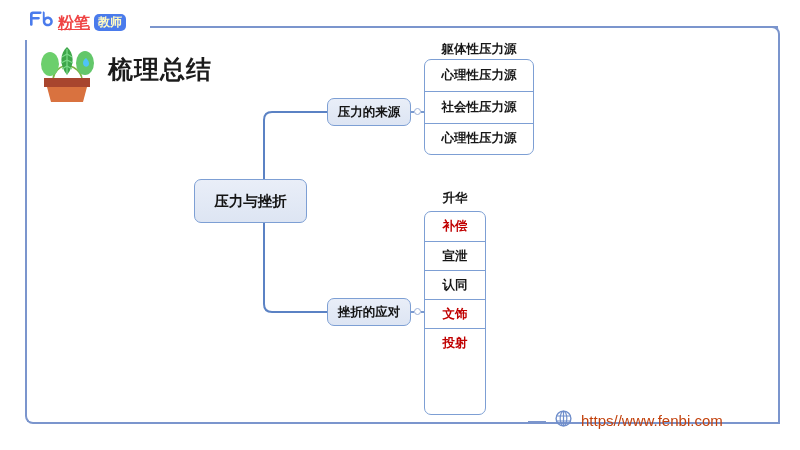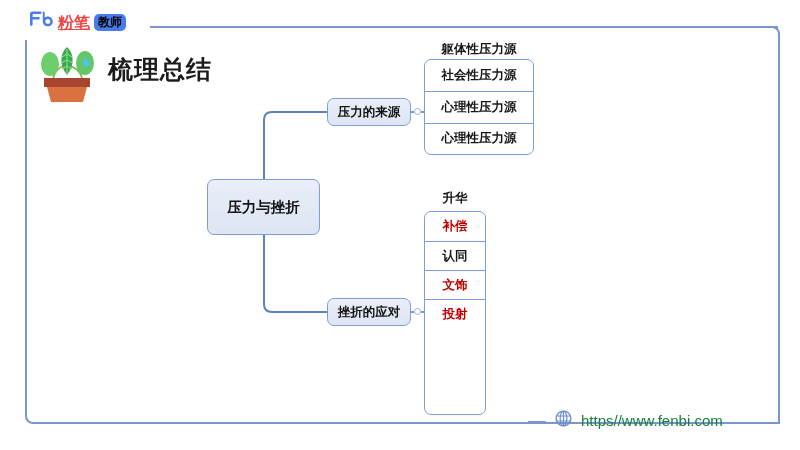--- a/index.html
+++ b/index.html
@@ -84,21 +84,21 @@
   .logo-word {
     font-size: 16px;
     font-weight: bold;
     color: #ef4444;
     letter-spacing: 0px;
     line-height: 1;
     text-decoration: underline;
   }
   .logo-badge {
     background: #4a7bec;
-    color: #000000;
+    color: #fef9c3;
     font-size: 12px;
     font-weight: bold;
     border-radius: 5px;
     padding: 2px 4px 3px 4px;
     line-height: 1;
   }
 
   
   .plant { position: absolute; left: 30px; top: 45px; }
 
@@ -135,24 +135,24 @@
     border: 1.4px solid #7d9fd4;
     border-radius: 7px;
     background: linear-gradient(to bottom, #e9eef8 0%, #dde5f3 100%);
     display: flex;
     align-items: center;
     justify-content: center;
     font-weight: bold;
     color: #141414;
   }
   .node-root {
-    left: 207px;
+    left: 194px;
     top: 179px;
     width: 113px;
-    height: 56px;
+    height: 44px;
     font-size: 14.5px;
   }
   .node-branch {
     width: 84px;
     height: 28px;
     font-size: 12.5px;
   }
   .node-branch-1 { left: 327px; top: 98px; }
   .node-branch-2 { left: 327px; top: 298px; }
 
@@ -211,21 +211,21 @@
   .joint-2 { left: 414px; top: 308px; }
 
   
   .footer-url {
     position: absolute;
     left: 555px;
     top: 410px;
     display: flex;
     align-items: center;
     gap: 9px;
-    color: #15803d;
+    color: #c2410c;
     font-size: 15px;
   }
   .globe-icon { display: block; }
   .footer-line {
     position: absolute;
     left: 528px;
     top: 421px;
     width: 18px;
     height: 2px;
     background: #7b95cd;
@@ -295,33 +295,34 @@
     <span>压力与挫折</span>
   </div>
 
   <div class="node node-branch node-branch-1">
     <span>压力的来源</span>
   </div>
   <div class="joint joint-1"></div>
 
   <div class="leaf-top leaf-top-1">躯体性压力源</div>
   <div class="leaf-group leaf-group-1">
+    <div class="leaf">心理性压力源</div>
     <div class="leaf">社会性压力源</div>
-    <div class="leaf">心理性压力源</div>
     <div class="leaf">心理性压力源</div>
   </div>
 
   <div class="node node-branch node-branch-2">
     <span>挫折的应对</span>
   </div>
   <div class="joint joint-2"></div>
 
   <div class="leaf-top leaf-top-2">升华</div>
   <div class="leaf-group leaf-group-2">
     <div class="leaf red">补偿</div>
+    <div class="leaf">宣泄</div>
     <div class="leaf">认同</div>
     <div class="leaf red">文饰</div>
     <div class="leaf red">投射</div>
   </div>
 </div>
 
 <div class="footer-line"></div>
 <div class="footer-url">
   <span class="globe-icon">
     <svg width="17" height="17" viewBox="0 0 17 17">

